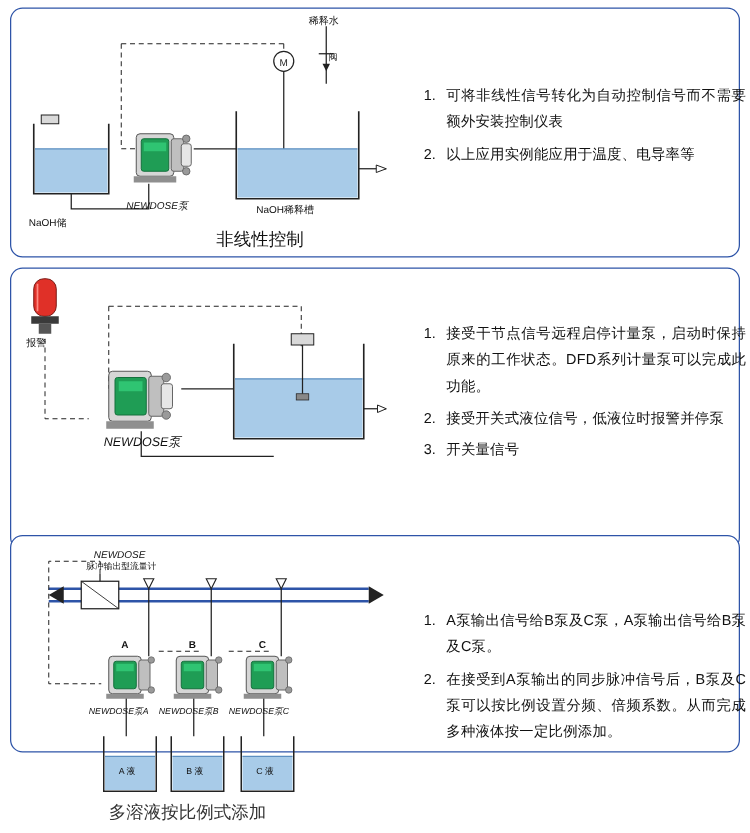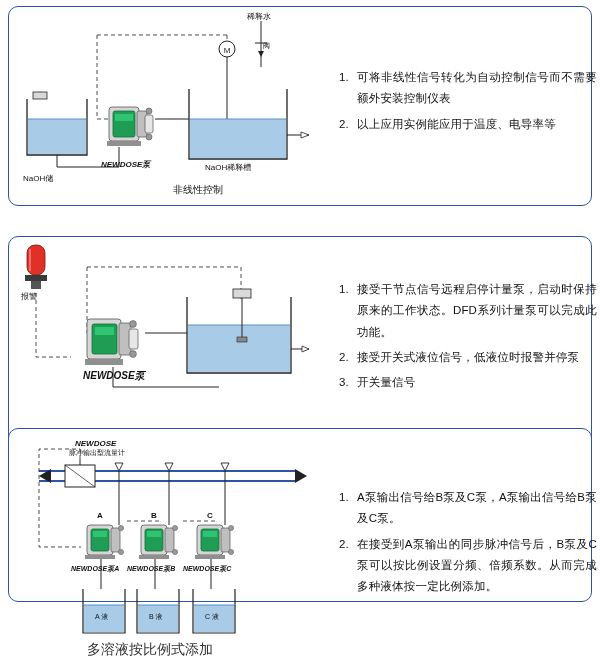--- a/index.html
+++ b/index.html
@@ -14,21 +14,21 @@
 
   .panel{
     position:absolute;
     left:8px;right:8px;
     border:1px solid #2e54a8;
     border-radius:10px;
     background:#fff;
     box-sizing:border-box;
   }
   #panel-1{top:6px;height:200px;}
-  #panel-2{top:214px;height:226px;margin-top:22px;}
+  #panel-2{top:214px;height:226px;}
   #panel-3{top:428px;height:174px;}
 
   .panel-inner{position:relative;width:100%;height:100%;}
 
   .diagram{position:absolute;left:0;top:0;}
   .notes{
     position:absolute;
     box-sizing:border-box;
     font-size:11.5px;
     line-height:1.85;
@@ -45,33 +45,33 @@
     text-align:left;
     font-size:11.5px;
   }
   .note-text{
     flex:1 1 auto;
     text-align:justify;
     letter-spacing:0.2px;
   }
   .caption{
     position:absolute;
-    font-size:10px;
+    font-size:14px;
     color:#111;
     white-space:nowrap;
   }
   .caption.big{font-size:14px;}
   .caption.small{font-size:14px;color:#333;}
   .lbl{
     position:absolute;
     font-size:8px;
     color:#111;
     white-space:nowrap;
   }
-  .lbl.it{font-style:italic;font-weight:bold;font-size:8px;text-align:center;}
+  .lbl.it{font-style:italic;font-weight:normal;font-size:8px;text-align:center;}
   .lbl.tiny{font-size:7px;}
   svg{display:block;overflow:visible;}
 </style>
 </head>
 <body>
 
 <div class="page">
 
   <div class="panel" id="panel-1">
     <div class="panel-inner">

